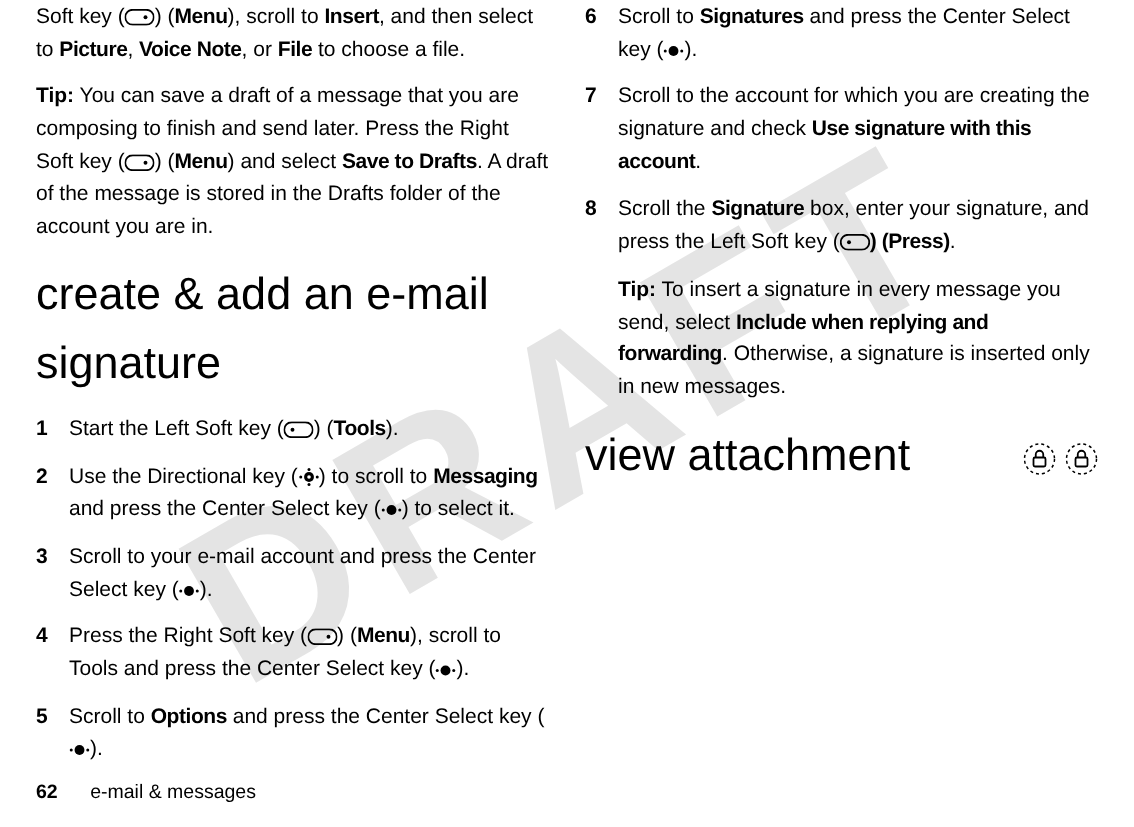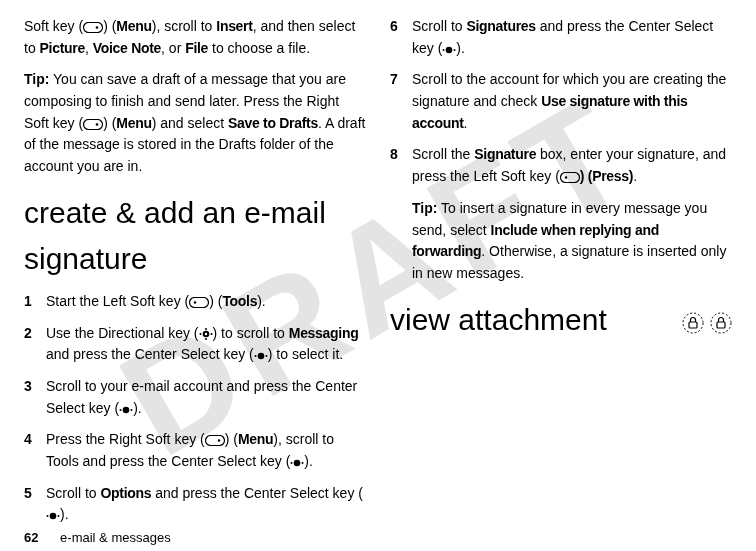--- a/index.html
+++ b/index.html
@@ -21,21 +21,21 @@
     font-weight: bold;
     color: rgba(120,120,120,0.2);
     letter-spacing: 10px;
     pointer-events: none;
     z-index: 0;
   }
   .page {
     position: relative;
     z-index: 1;
     display: flex;
-    padding: 16px 24px 10px 24px;
+    padding: 0 24px 10px 24px;
     gap: 24px;
     height: 520px;
   }
   .col {
     flex: 1;
     font-size: 14px;
     line-height: 1.55;
   }
   .section-title {
     font-size: 30px;
@@ -50,21 +50,21 @@
     font-weight: bold;
     width: 22px;
     flex-shrink: 0;
   }
   .step-body { flex: 1; }
   .tip-lead { font-weight: bold; margin-top: 28px; }
   p.para { margin-bottom: 10px; }
   .cond { font-family: "Arial Narrow", Arial, sans-serif; font-stretch: condensed; font-weight: bold; letter-spacing: -0.3px; }
   .footer {
     position: absolute;
-    bottom: 6px;
+    bottom: 16px;
     left: 24px;
     font-size: 13px;
   }
   .footer-num { font-weight: bold; margin-right: 18px; }
   .lock-badge {
     float: right;
     margin-left: 6px;
     margin-top: 2px;
   }
   svg { display: inline-block; vertical-align: -2px; }

